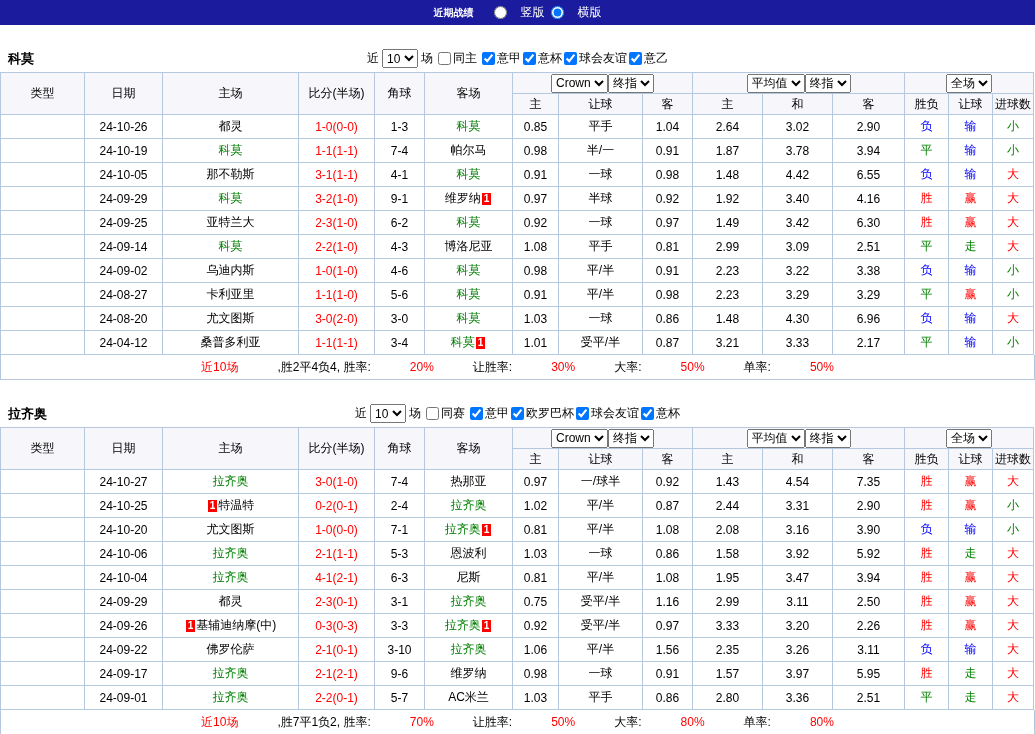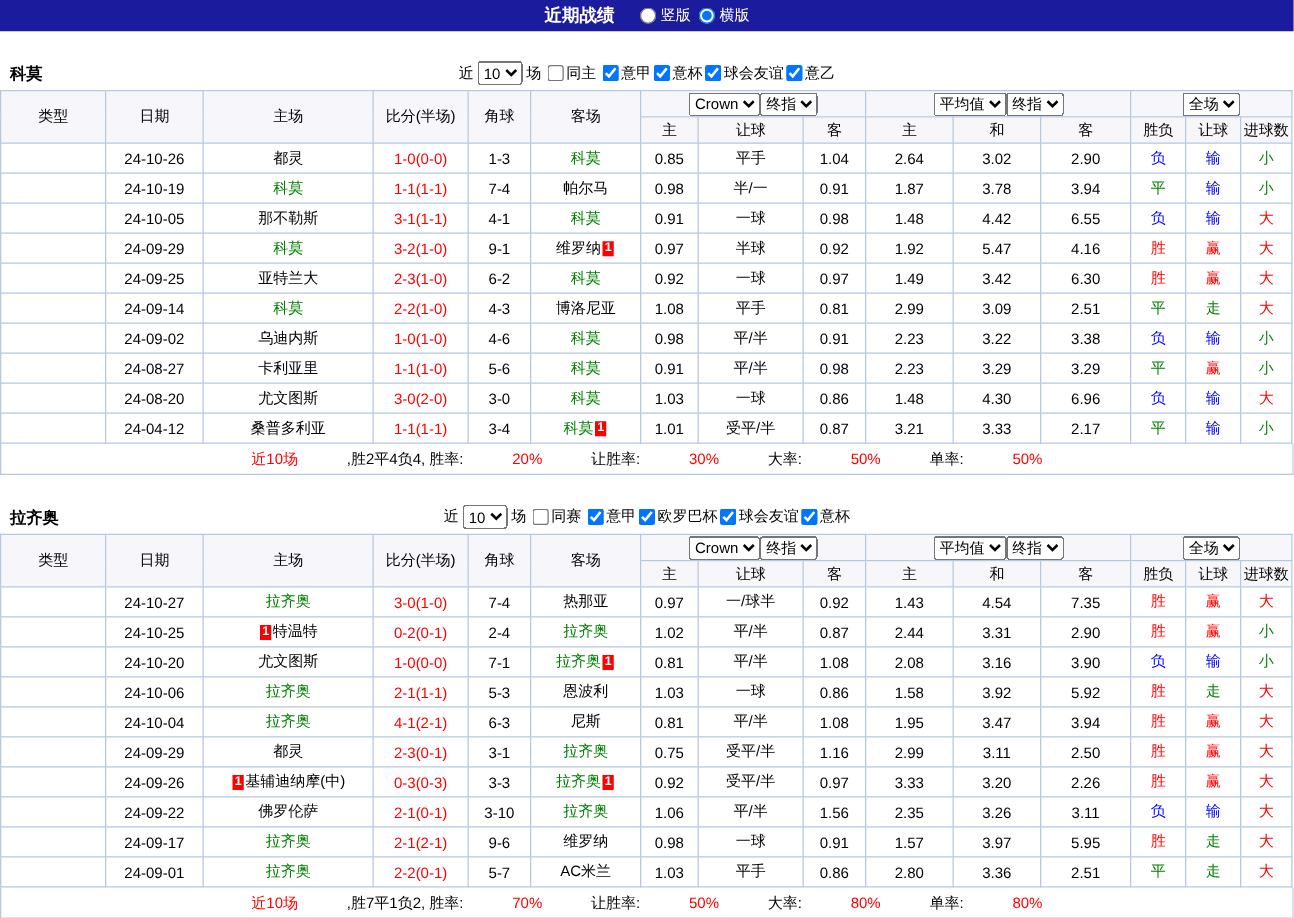--- a/index.html
+++ b/index.html
@@ -13,22 +13,22 @@
   }
   .titlebar {
     height: 25px;
     background: #1b1b9d;
     color: #fff;
     display: flex;
     align-items: center;
     justify-content: center;
     gap: 4px;
   }
-  .titlebar .title { font-weight: bold; font-size: 14px; margin-right: 14px; }
-  .titlebar label { display: inline-flex; align-items: center; gap: 2px; justify-content: flex-end; }
+  .titlebar .title { font-weight: bold; font-size: 10px; margin-right: 14px; }
+  .titlebar label { display: inline-flex; align-items: center; gap: 12px; justify-content: flex-end; }
   .titlebar input { margin: 0 2px; }
 
   .section { margin-top: 20px; }
   .sec-head {
     position: relative;
     height: 27px;
     display: flex;
     align-items: center;
   }
   .team-name {
@@ -248,21 +248,21 @@
           <td class="lg-blue">意甲</td>
           <td>24-09-29</td>
           <td class="grn">科莫</td>
           <td class="red">3-2(1-0)</td>
           <td>9-1</td>
           <td>维罗纳<span class="badge">1</span></td>
           <td>0.97</td>
           <td>半球</td>
           <td>0.92</td>
           <td>1.92</td>
-          <td>5.47</td>
+          <td>3.40</td>
           <td>4.16</td>
           <td class="red">胜</td>
           <td class="red">赢</td>
           <td class="red">大</td>
         </tr>
         <tr>
           <td class="lg-blue">意甲</td>
           <td>24-09-25</td>
           <td>亚特兰大</td>
           <td class="red">2-3(1-0)</td>

